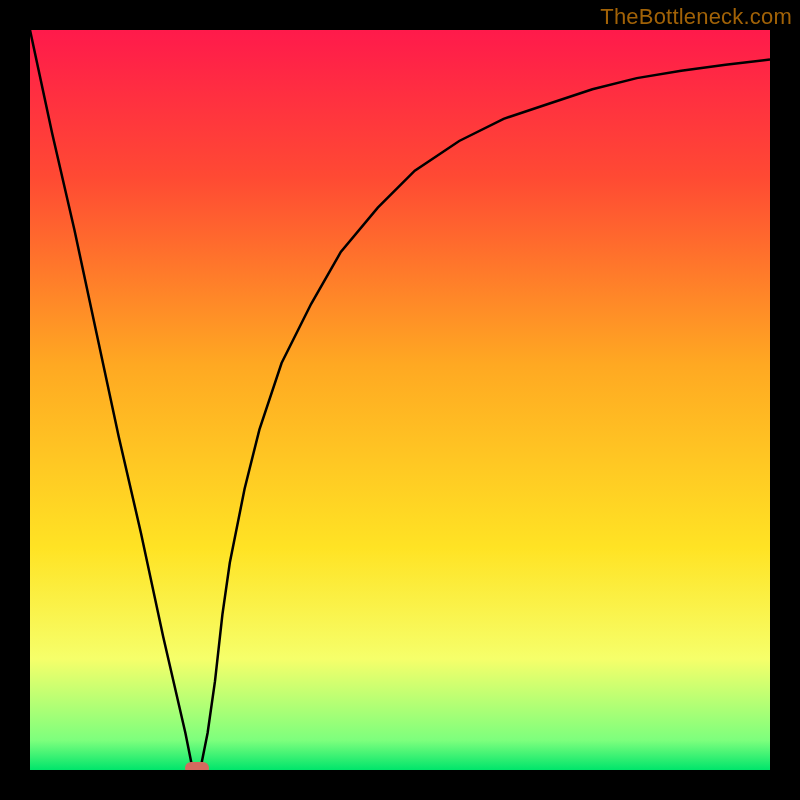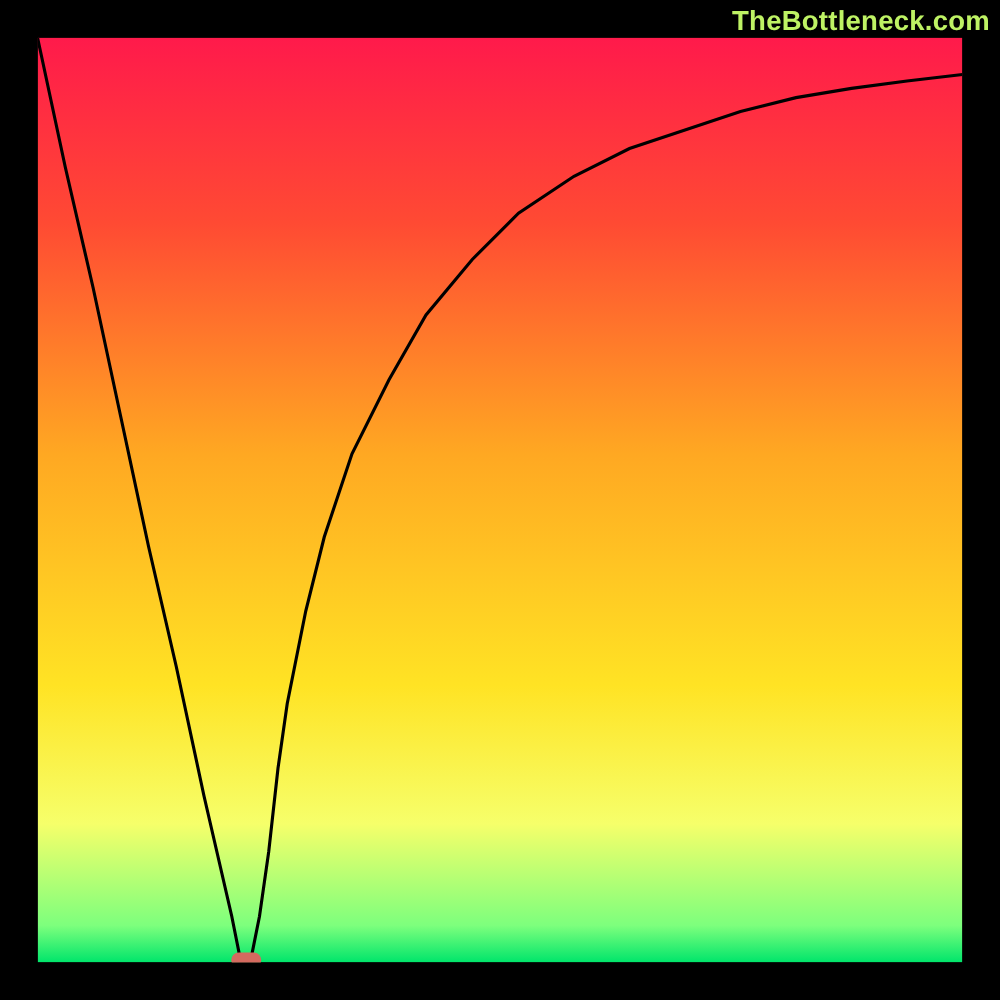--- a/index.html
+++ b/index.html
@@ -17,22 +17,22 @@
     left: 0;
     width: 800px;
     height: 800px;
     background: #000;
   }
   .watermark {
     position: absolute;
     top: 4px;
     right: 8px;
     font-size: 22px;
-    font-weight: 700;
-    color: #bef264;
+    font-weight: 400;
+    color: #a16207;
     letter-spacing: 0.2px;
   }
   .plot {
     position: absolute;
     top: 30px;
     left: 30px;
     width: 740px;
     height: 740px;
     overflow: hidden;
   }

